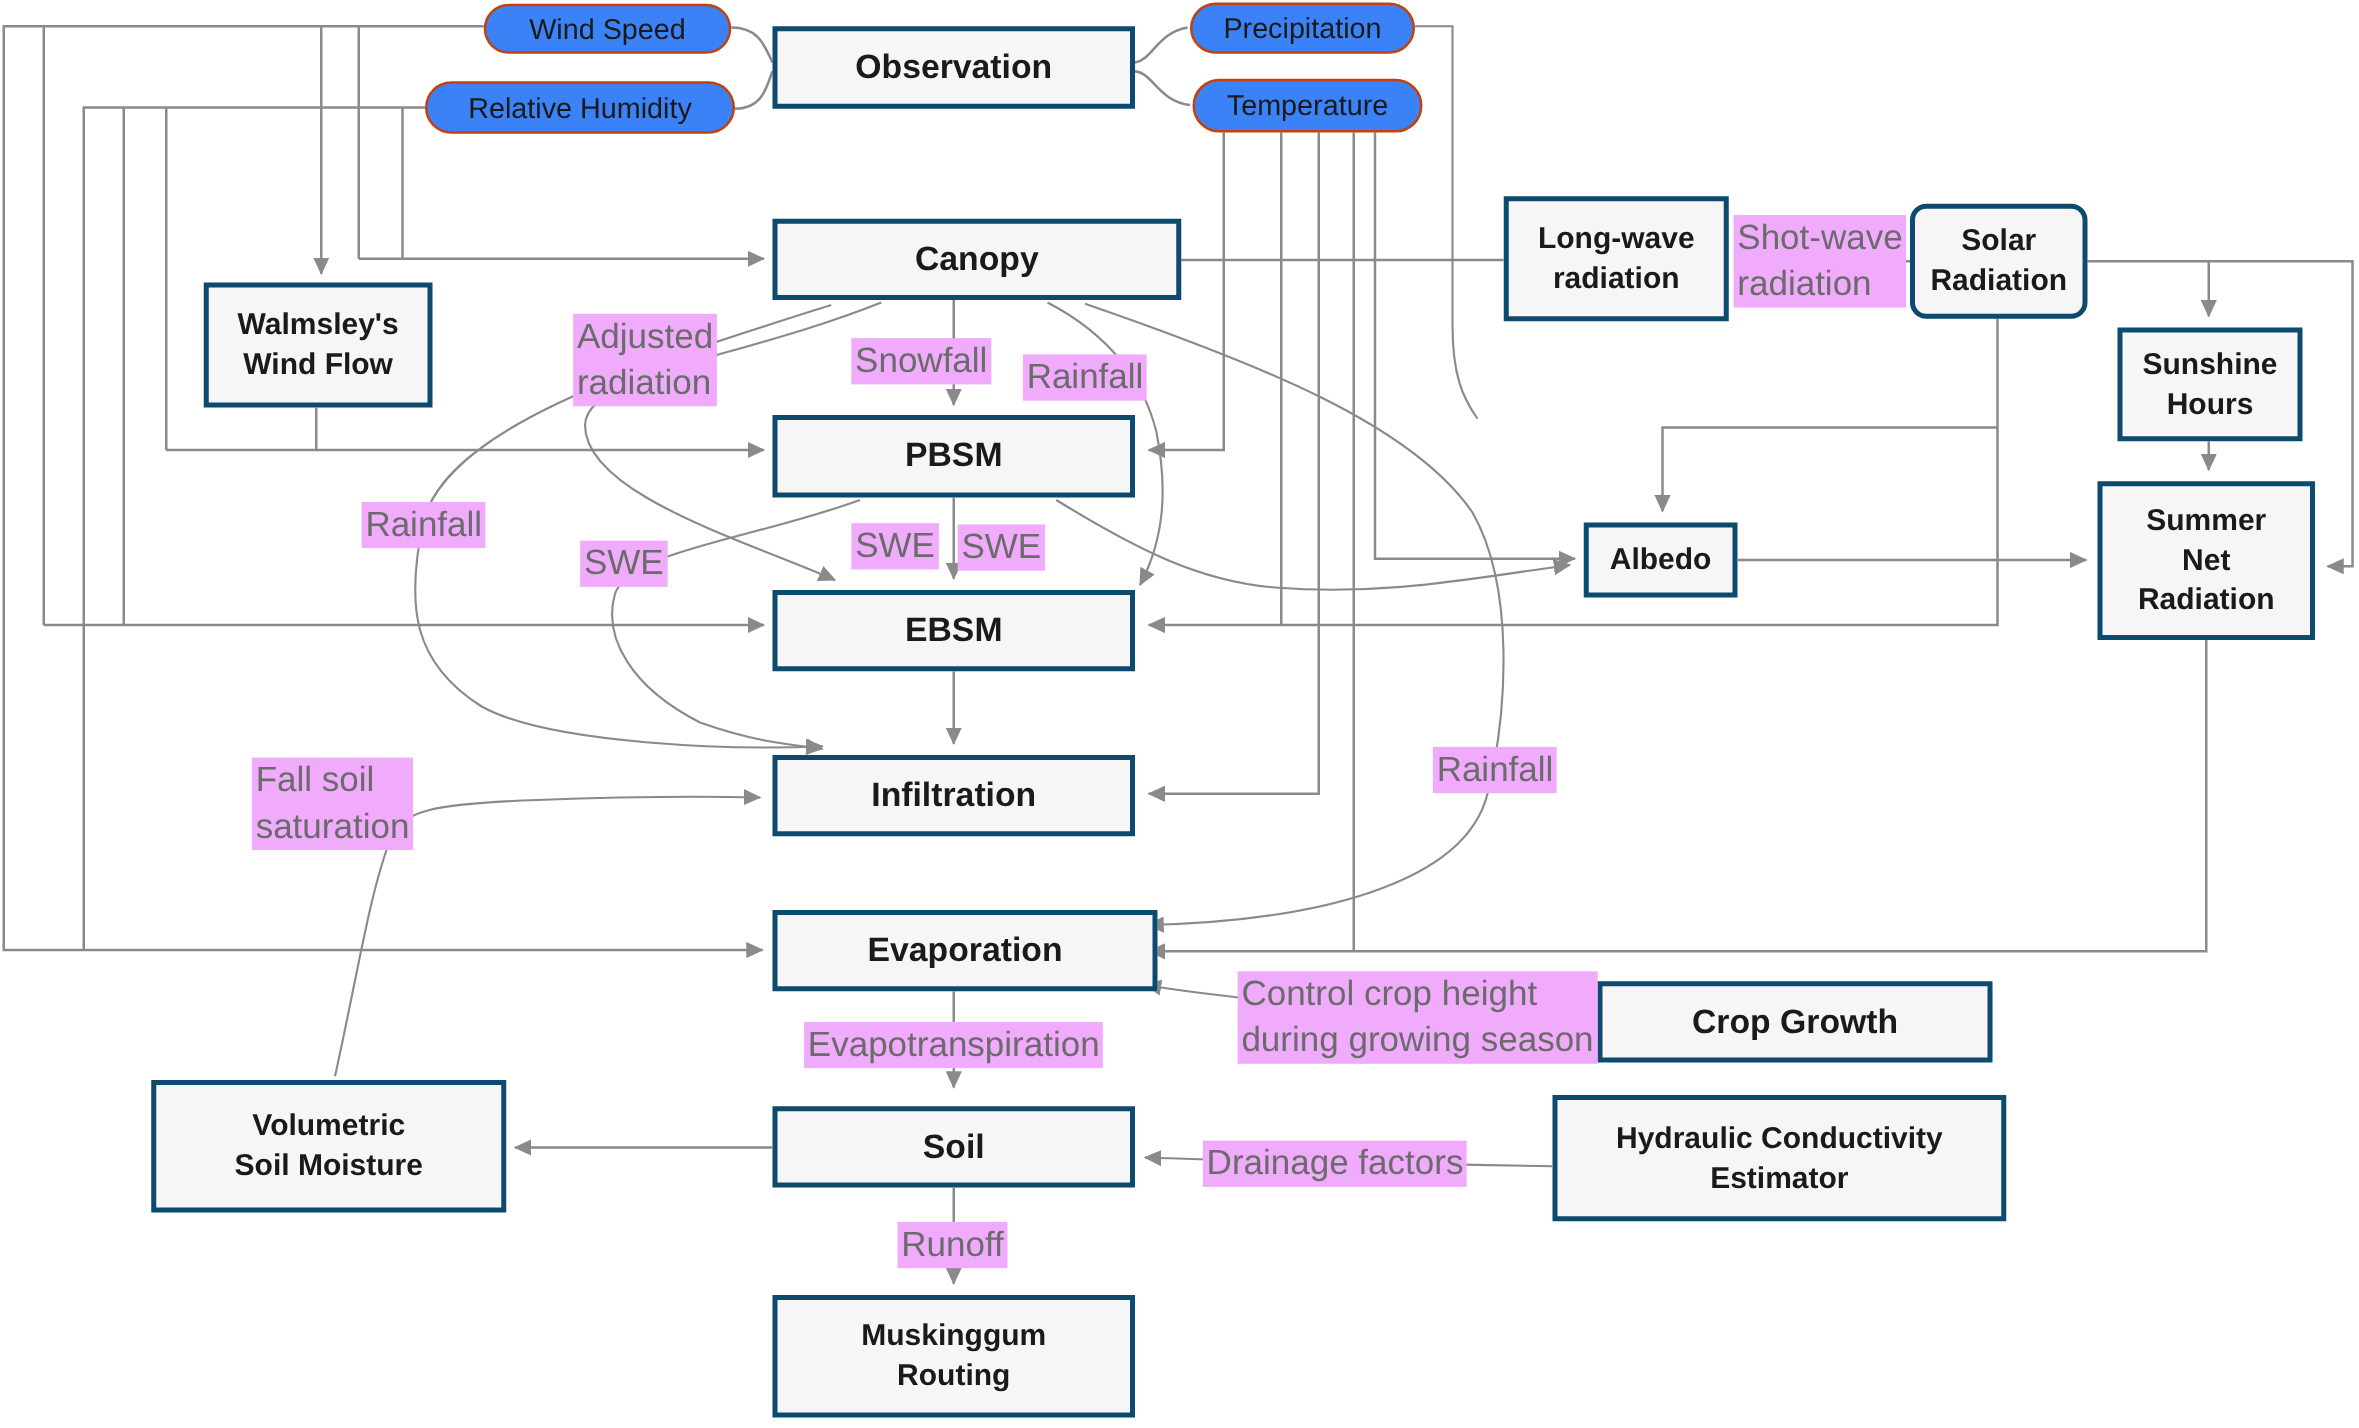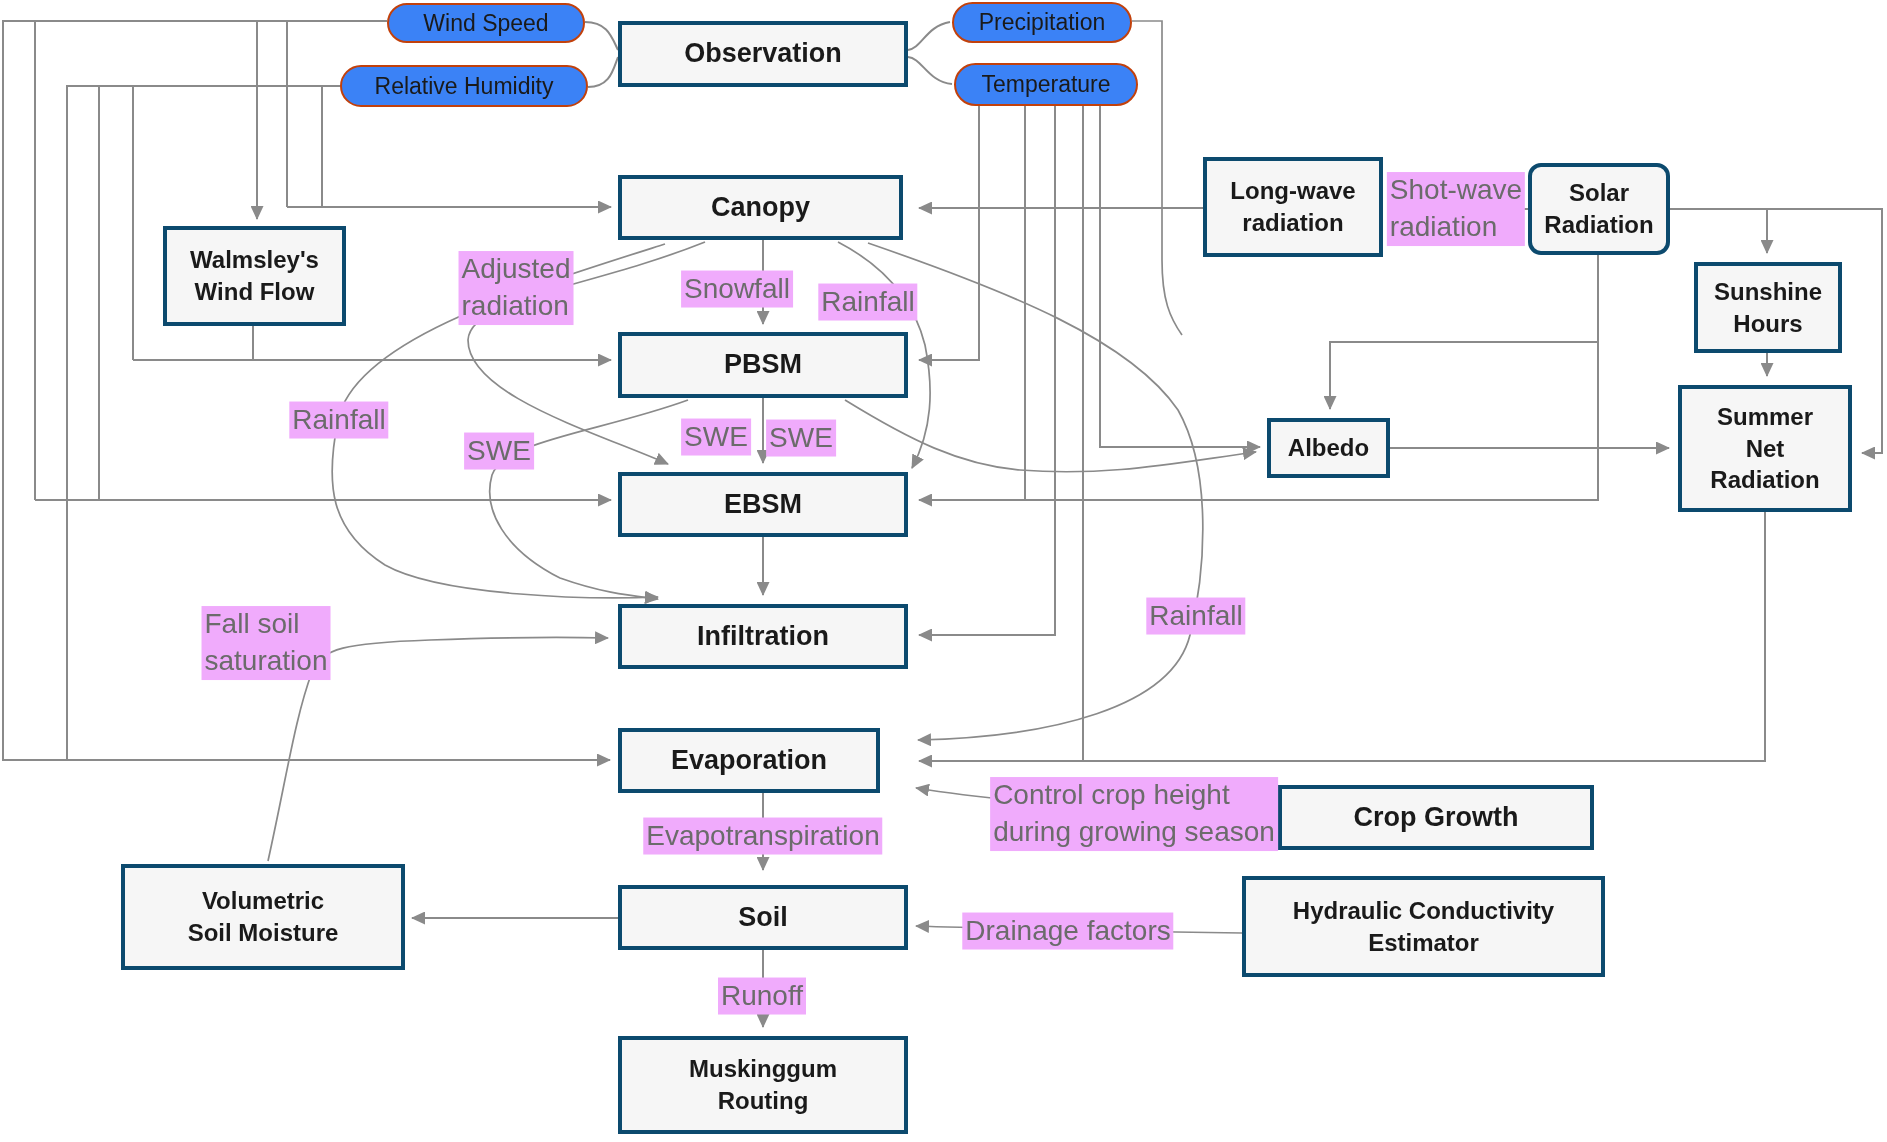--- a/index.html
+++ b/index.html
@@ -25,31 +25,31 @@
     position:absolute;transform:translate(-50%,-50%);
     color:#6b6b6b;font-size:28px;line-height:1.32;
     white-space:pre-line;background:#f0abfc;padding:0 3px;
   }
   
   #n-windspeed{left:387px;top:3px;width:198px;height:40px;}
   #n-relhum{left:340px;top:65px;width:248px;height:42px;}
   #n-precip{left:952px;top:2px;width:180px;height:41px;}
   #n-temp{left:954px;top:63px;width:184px;height:43px;}
   #n-observation{left:618px;top:21px;width:290px;height:66px;}
-  #n-canopy{left:618px;top:175px;width:285px;height:65px;}
+  #n-canopy{left:618px;top:175px;width:327px;height:65px;}
   #n-walmsley{left:163px;top:226px;width:183px;height:100px;}
   #n-longwave{left:1203px;top:157px;width:180px;height:100px;}
   #n-solar{left:1528px;top:163px;width:142px;height:92px;border-radius:13px;}
   #n-sunshine{left:1694px;top:262px;width:148px;height:91px;}
   #n-pbsm{left:618px;top:332px;width:290px;height:66px;}
   #n-albedo{left:1267px;top:418px;width:123px;height:60px;}
   #n-snr{left:1678px;top:385px;width:174px;height:127px;}
   #n-ebsm{left:618px;top:472px;width:290px;height:65px;}
   #n-infiltration{left:618px;top:604px;width:290px;height:65px;}
-  #n-evaporation{left:618px;top:728px;width:262px;height:65px;}
+  #n-evaporation{left:618px;top:728px;width:308px;height:65px;}
   #n-cropgrowth{left:1278px;top:785px;width:316px;height:65px;}
   #n-vsm{left:121px;top:864px;width:284px;height:106px;}
   #n-soil{left:618px;top:885px;width:290px;height:65px;}
   #n-hce{left:1242px;top:876px;width:363px;height:101px;}
   #n-muskinggum{left:618px;top:1036px;width:290px;height:98px;}
   
   #l-adjrad{left:516px;top:288px;}
   #l-snowfall{left:737px;top:289px;}
   #l-rainfall-canopy{left:868px;top:302px;}
   #l-rainfall-left{left:339px;top:420px;}

